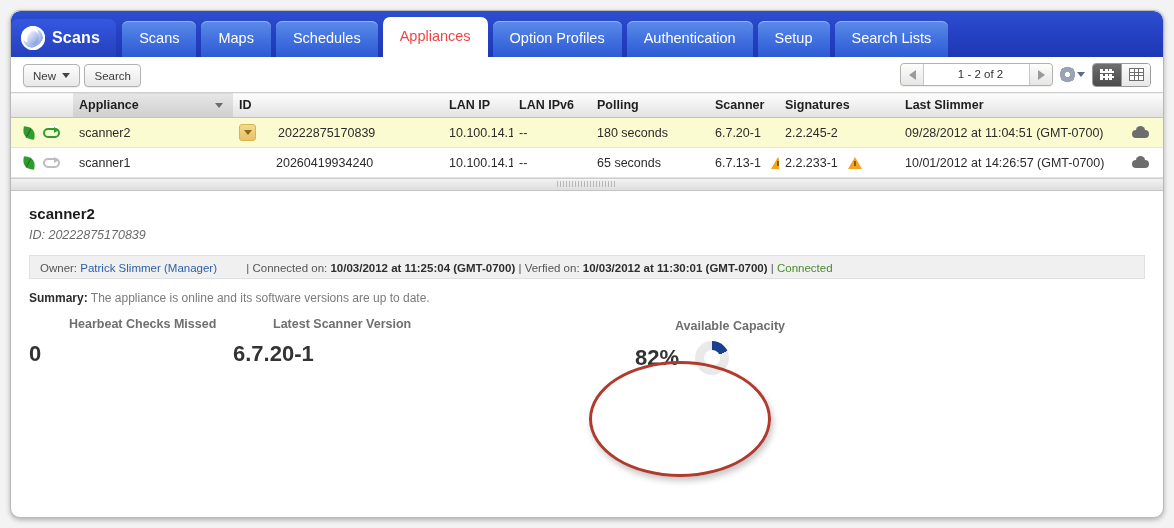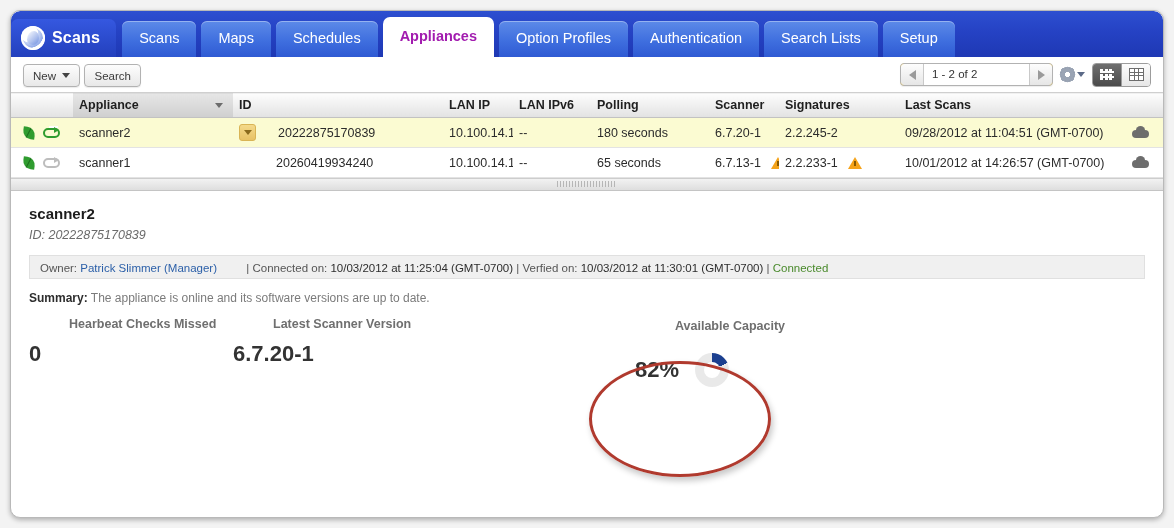--- a/index.html
+++ b/index.html
@@ -36,21 +36,21 @@
   .brand-text{color:#ffffff;font-size:16px;font-weight:bold;letter-spacing:.2px;}
 
   .tab{
     position:relative;height:36px;line-height:35px;padding:0 17px;margin-right:5px;
     font-size:14.5px;color:#ffffff;white-space:nowrap;cursor:pointer;
     border-top-left-radius:6px;border-top-right-radius:6px;
     background:linear-gradient(to bottom,#5d8ae8 0%,#3f6fdf 55%,#2f5ad3 100%);
     box-shadow:inset 0 1px 0 rgba(255,255,255,.35);
   }
   .tab.active{
-    background:#ffffff;color:#a21caf;font-weight:bold;
+    background:#ffffff;color:#ef4444;font-weight:normal;
     height:40px;line-height:39px;box-shadow:none;
     border-top-left-radius:7px;border-top-right-radius:7px;
   }
 
   
   .toolbar{position:relative;height:35px;background:#ffffff;padding:0 12px;box-sizing:border-box;}
   .btn{
     display:inline-flex;align-items:center;justify-content:center;gap:6px;
     height:21px;padding:0 9px;margin-top:7px;
     font-size:11.5px;color:#3b3b3b;cursor:pointer;
@@ -58,21 +58,21 @@
     background:linear-gradient(to bottom,#fdfdfd,#e8e8e8);
     box-shadow:0 1px 1px rgba(0,0,0,.08);
     vertical-align:top;
   }
   .caret{width:0;height:0;border-left:4px solid transparent;border-right:4px solid transparent;
     border-top:5px solid #444;display:inline-block;}
   .tb-left{position:absolute;left:12px;top:0;}
   .tb-right{position:absolute;right:12px;top:0;display:flex;align-items:center;gap:7px;height:35px;}
 
   .pager{display:flex;align-items:center;border:1px solid #b2b2b2;border-radius:4px;overflow:hidden;height:21px;
-    background:#eab308;box-shadow:0 1px 1px rgba(0,0,0,.07);}
+    background:#eab308;box-shadow:0 1px 1px rgba(0,0,0,.07);text-align:center;}
   .pager-arrow{width:22px;height:21px;display:flex;align-items:center;justify-content:center;
     background:linear-gradient(to bottom,#fdfdfd,#e6e6e6);cursor:pointer;}
   .pager-arrow.l{border-right:1px solid #c9c9c9;}
   .pager-arrow.r{border-left:1px solid #c9c9c9;}
   .tri-l{width:0;height:0;border-top:5px solid transparent;border-bottom:5px solid transparent;border-right:7px solid #9a9a9a;}
   .tri-r{width:0;height:0;border-top:5px solid transparent;border-bottom:5px solid transparent;border-left:7px solid #9a9a9a;}
   .pager-text{width:105px;height:21px;line-height:21px;padding-left:8px;box-sizing:border-box;
     font-size:11.5px;color:#333;background:#fff;}
 
   .gear{width:15px;height:15px;position:relative;cursor:pointer;}
@@ -162,33 +162,33 @@
   .previewbar .act{position:absolute;right:17px;top:6px;}
   .act .btn{height:22px;margin-top:0;padding:0 10px;font-size:12px;}
 
   
   .detail{padding:14px 18px 0 18px;background:#fff;}
   .d-name{font-size:15px;font-weight:bold;color:#1d1d1d;}
   .d-id{font-size:12.5px;color:#6b6b6b;margin-top:6px;font-style:italic;}
   .ownerbar{margin-top:13px;height:24px;line-height:24px;background:#f0f0f0;border:1px solid #e0e0e0;
     font-size:11.5px;color:#555;padding:0 10px;box-sizing:border-box;white-space:nowrap;overflow:hidden;}
   .ownerbar a{color:#2b5fa8;text-decoration:none;cursor:pointer;}
-  .ownerbar .dark{color:#2d2d2d;}
+  .ownerbar .dark{color:#2d2d2d;font-weight:bold;}
   .ownerbar .ok{color:#4a8a2c;}
   .summary{margin-top:12px;font-size:12px;color:#7b7b7b;}
   .summary b{color:#2d2d2d;}
 
   .metrics{position:relative;margin-top:12px;height:72px;}
   .metric{position:absolute;top:0;}
   .m-label{font-size:12.5px;font-weight:bold;color:#6f6f6f;white-space:nowrap;padding-left:40px;}
   .m-value{font-size:22px;font-weight:bold;color:#333333;margin-top:10px;}
 
   .cap{position:absolute;left:606px;top:2px;}
   .cap .m-label{text-align:left;}
-  .cap-row{display:flex;align-items:center;gap:16px;margin-top:20px;}
+  .cap-row{display:flex;align-items:center;gap:16px;margin-top:8px;}
   .cap-val{font-size:22px;font-weight:bold;color:#333;}
   .donut{width:34px;height:34px;border-radius:50%;
     background:conic-gradient(#1b3f8f 0deg 65deg,#e9e9e9 65deg 360deg);
     position:relative;}
   .donut:after{content:"";position:absolute;left:9px;top:9px;width:16px;height:16px;border-radius:50%;background:#fff;}
 
   .ellipse{position:absolute;left:578px;top:350px;width:176px;height:110px;
     border:3px solid #b03a2e;border-radius:50%;
     box-shadow:2px 4px 6px rgba(0,0,0,.22);pointer-events:none;}
 </style>
@@ -202,22 +202,22 @@
     <div class="brand">
       <div class="brand-logo"></div>
       <div class="brand-text">Scans</div>
     </div>
     <div class="tab">Scans</div>
     <div class="tab">Maps</div>
     <div class="tab">Schedules</div>
     <div class="tab active">Appliances</div>
     <div class="tab">Option Profiles</div>
     <div class="tab">Authentication</div>
+    <div class="tab">Setup</div>
     <div class="tab">Search Lists</div>
-    <div class="tab">Setup</div>
   </div>
 
   <div class="toolbar">
     <div class="tb-left">
       <div class="btn">
         <span>New</span>
         <span class="caret"></span>
       </div>
       <div class="btn">
         <span>Search</span>
@@ -273,21 +273,21 @@
         <th class="sorted">
           <span>Appliance</span>
           <span class="sort-caret"></span>
         </th>
         <th>ID</th>
         <th>LAN IP</th>
         <th>LAN IPv6</th>
         <th>Polling</th>
         <th>Scanner</th>
         <th>Signatures</th>
-        <th>Last Scans</th>
+        <th>Last Slimmer</th>
       </tr>
     </thead>
     <tbody>
       <tr class="r-sel">
         <td>
           <span style="display:flex;align-items:center;gap:8px;padding-left:6px">
             <span class="leaf"></span>
             <span class="linkico link-on">
                   <i></i>
                 </span>

